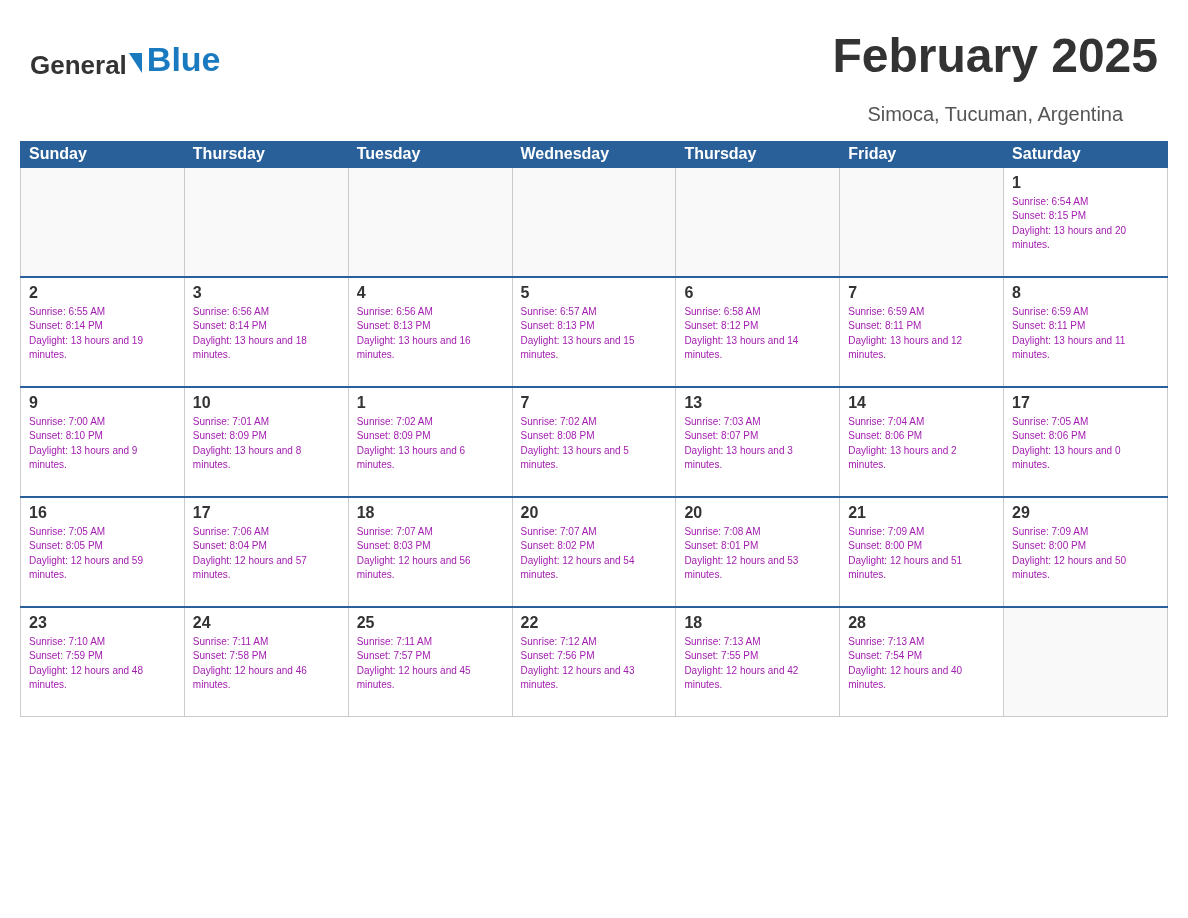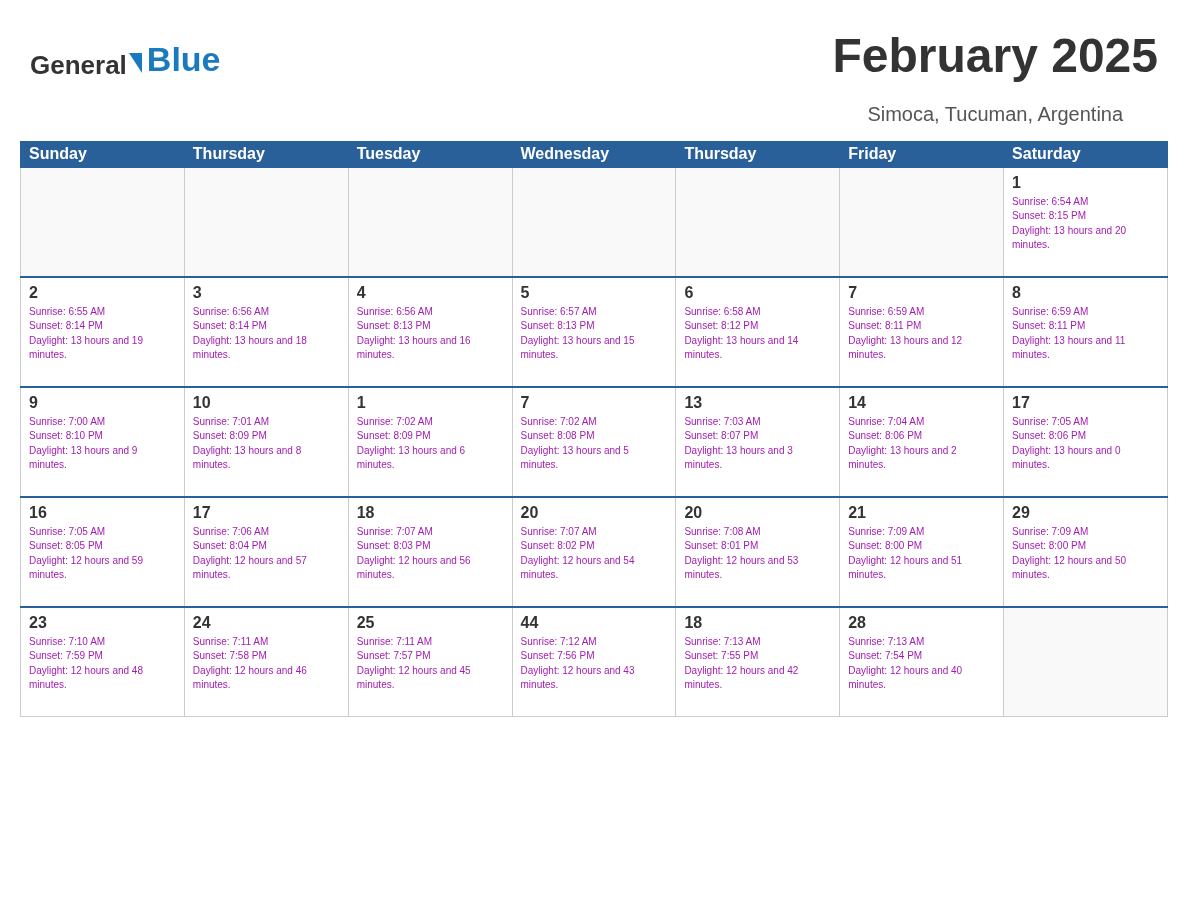--- a/index.html
+++ b/index.html
@@ -236,21 +236,21 @@
         </td>
         <td>
           <span class="day-number">24</span>
           <div class="day-info">Sunrise: 7:11 AM<br>Sunset: 7:58 PM<br>Daylight: 12 hours and 46 minutes.</div>
         </td>
         <td>
           <span class="day-number">25</span>
           <div class="day-info">Sunrise: 7:11 AM<br>Sunset: 7:57 PM<br>Daylight: 12 hours and 45 minutes.</div>
         </td>
         <td>
-          <span class="day-number">44</span>
+          <span class="day-number">22</span>
           <div class="day-info">Sunrise: 7:12 AM<br>Sunset: 7:56 PM<br>Daylight: 12 hours and 43 minutes.</div>
         </td>
         <td>
           <span class="day-number">18</span>
           <div class="day-info">Sunrise: 7:13 AM<br>Sunset: 7:55 PM<br>Daylight: 12 hours and 42 minutes.</div>
         </td>
         <td>
           <span class="day-number">28</span>
           <div class="day-info">Sunrise: 7:13 AM<br>Sunset: 7:54 PM<br>Daylight: 12 hours and 40 minutes.</div>
         </td>

